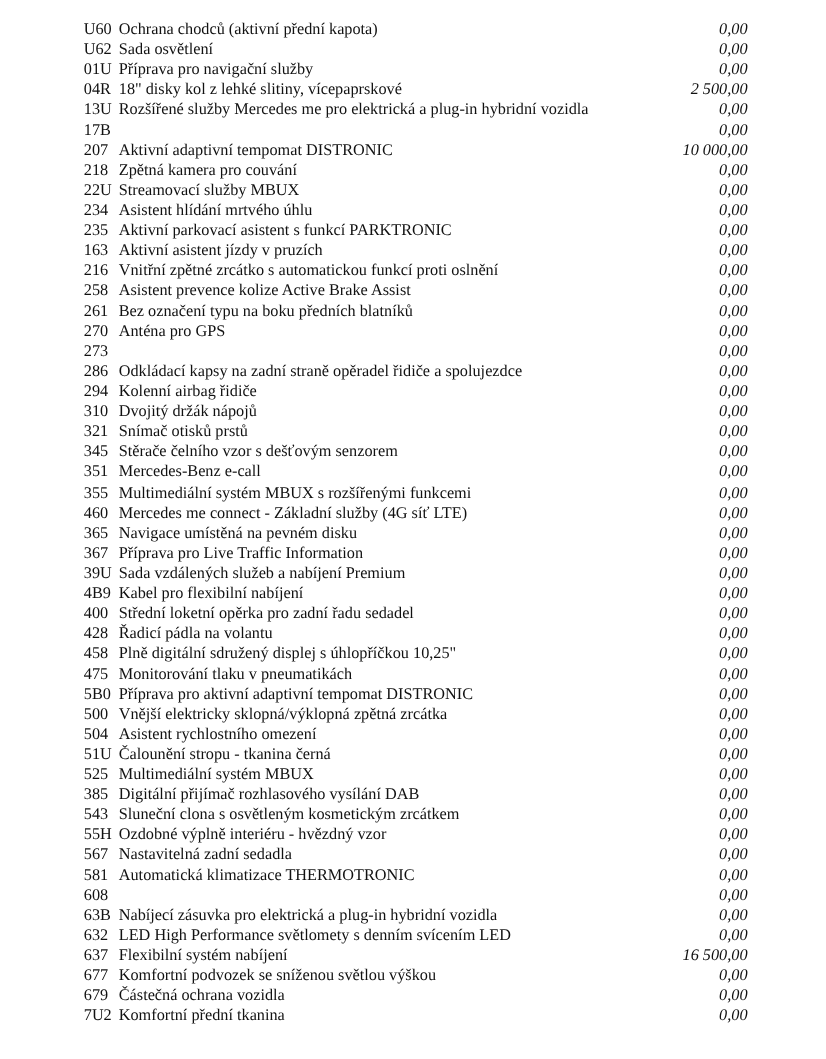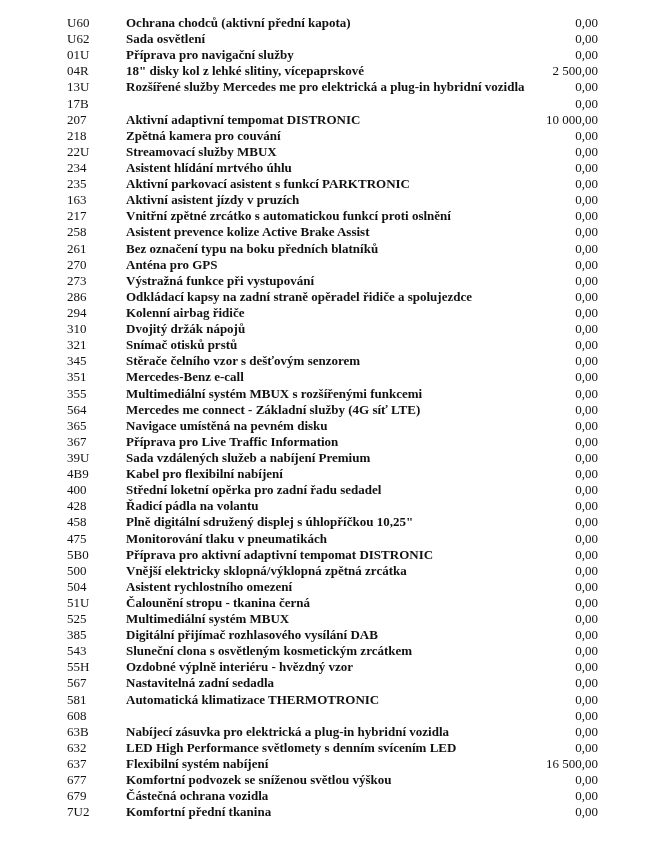--- a/index.html
+++ b/index.html
@@ -1,22 +1,22 @@
 <!DOCTYPE html>
 <html><head>
 <meta charset="utf-8">
 <style>
   html, body { margin: 0; padding: 0; background: #ffffff; }
   body { width: 661px; height: 847px; position: relative; overflow: hidden;
          font-family: "Liberation Serif", "DejaVu Serif", serif; color: #111; }
   .doc { position: absolute; left: 0; top: 15px; width: 661px; }
   .row { position: relative; height: 16.12px; line-height: 16px; font-size: 13px; white-space: nowrap; }
   .code { position: absolute; left: 67px; }
-  .desc { position: absolute; left: 126px; font-weight: bold; }
-  .val  { position: absolute; right: 63px; text-align: right; }
+  .desc { position: absolute; left: 95px; }
+  .val  { position: absolute; right: 63px; text-align: right; font-style: italic; }
 </style>
 </head>
 <body>
 
 <div class="doc" id="doc">
     <div class="row">
       <span class="code">U60</span>
       <span class="desc">Ochrana chodců (aktivní přední kapota)</span>
       <span class="val">0,00</span>
     </div>
@@ -68,42 +68,41 @@
       <span class="code">235</span>
       <span class="desc">Aktivní parkovací asistent s funkcí PARKTRONIC</span>
       <span class="val">0,00</span>
     </div>
     <div class="row">
       <span class="code">163</span>
       <span class="desc">Aktivní asistent jízdy v pruzích</span>
       <span class="val">0,00</span>
     </div>
     <div class="row">
-      <span class="code">217</span>
+      <span class="code">216</span>
       <span class="desc">Vnitřní zpětné zrcátko s automatickou funkcí proti oslnění</span>
       <span class="val">0,00</span>
     </div>
     <div class="row">
       <span class="code">258</span>
       <span class="desc">Asistent prevence kolize Active Brake Assist</span>
       <span class="val">0,00</span>
     </div>
     <div class="row">
       <span class="code">261</span>
       <span class="desc">Bez označení typu na boku předních blatníků</span>
       <span class="val">0,00</span>
     </div>
     <div class="row">
       <span class="code">270</span>
       <span class="desc">Anténa pro GPS</span>
       <span class="val">0,00</span>
     </div>
     <div class="row">
       <span class="code">273</span>
-      <span class="desc">Výstražná funkce při vystupování</span>
       <span class="val">0,00</span>
     </div>
     <div class="row">
       <span class="code">286</span>
       <span class="desc">Odkládací kapsy na zadní straně opěradel řidiče a spolujezdce</span>
       <span class="val">0,00</span>
     </div>
     <div class="row">
       <span class="code">294</span>
       <span class="desc">Kolenní airbag řidiče</span>
@@ -128,21 +127,21 @@
       <span class="code">351</span>
       <span class="desc">Mercedes-Benz e-call</span>
       <span class="val">0,00</span>
     </div>
     <div class="row">
       <span class="code">355</span>
       <span class="desc">Multimediální systém MBUX s rozšířenými funkcemi</span>
       <span class="val">0,00</span>
     </div>
     <div class="row">
-      <span class="code">564</span>
+      <span class="code">460</span>
       <span class="desc">Mercedes me connect - Základní služby (4G síť LTE)</span>
       <span class="val">0,00</span>
     </div>
     <div class="row">
       <span class="code">365</span>
       <span class="desc">Navigace umístěná na pevném disku</span>
       <span class="val">0,00</span>
     </div>
     <div class="row">
       <span class="code">367</span>

